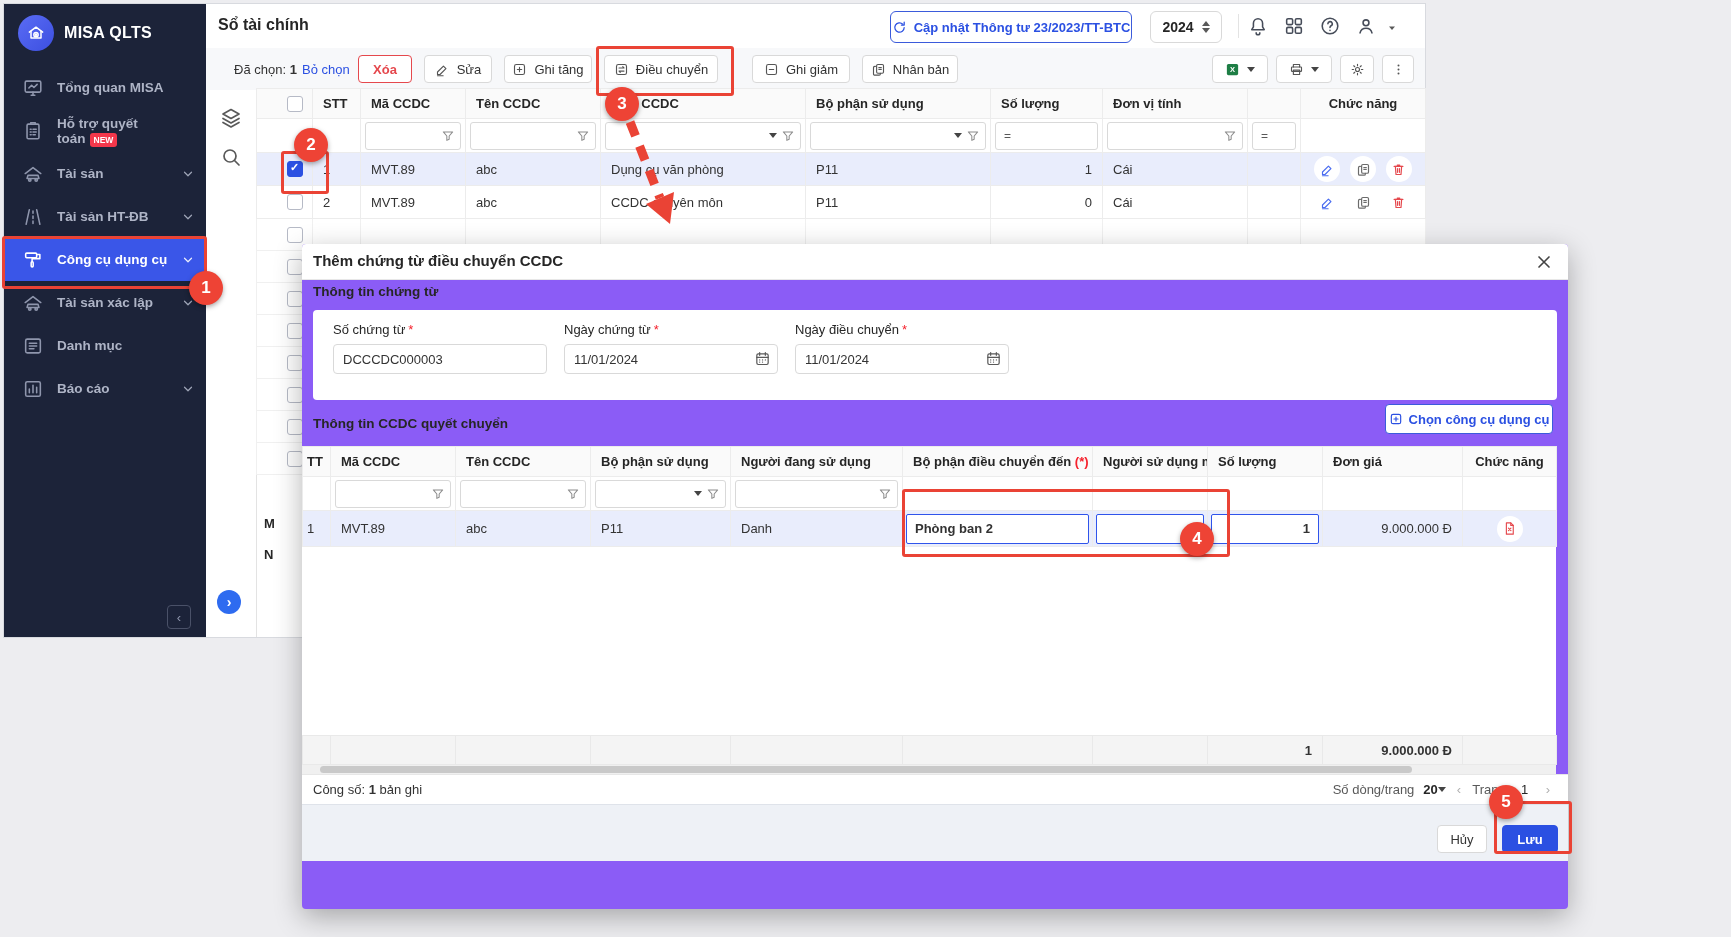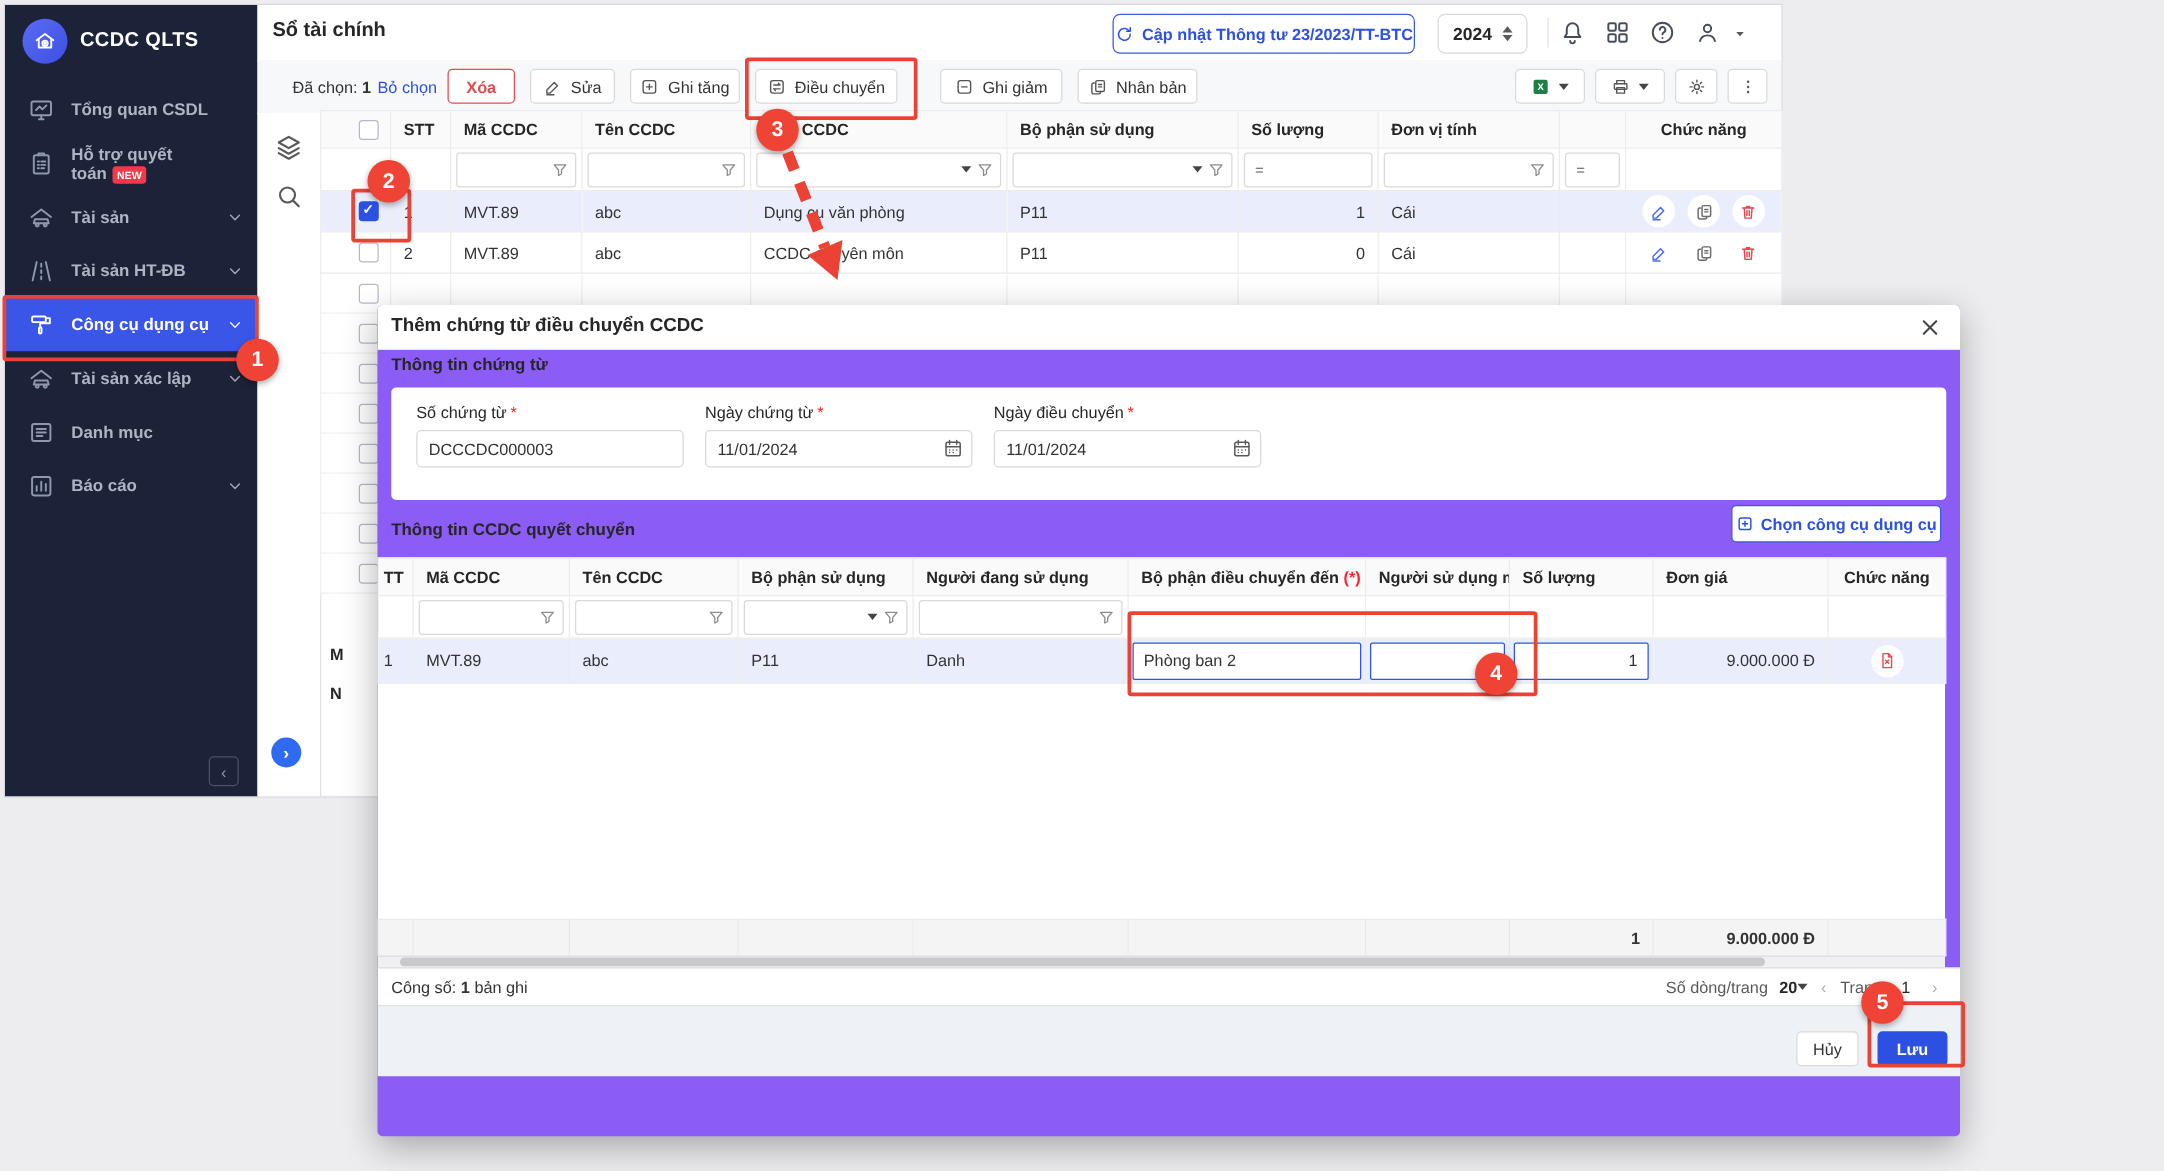--- a/index.html
+++ b/index.html
@@ -74,21 +74,21 @@
   .req{color:#f5222d;margin-left:3px;}
   .input{height:30px;border:1px solid #d9d9d9;border-radius:4px;background:#fff;font-size:13px;color:#333;padding:0 9px;box-sizing:border-box;width:100%;outline:none;font-family:"Liberation Sans",sans-serif;}
   .input::placeholder{color:#bfbfbf;}
   .datewrap{position:relative;}
   .datewrap .cal{position:absolute;right:7px;top:6px;width:17px;height:17px;color:#595959;cursor:pointer;}
   .choose-btn{position:absolute;left:1083px;top:160px;width:166px;height:28px;border:1px solid #3b5bdb;border-radius:4px;background:#fff;color:#2b50e2;font-size:13px;font-weight:bold;display:flex;align-items:center;justify-content:center;gap:6px;cursor:pointer;}
   .mwhite{position:absolute;left:0;top:202px;width:1254px;height:318px;background:#fff;}
   .mgrid{position:absolute;left:0;top:202px;width:1254px;}
   .mgrid td{height:36px;}
   .mgrid .frow td{height:34px;}
-  .cell-input{height:30px;border:1px solid #2f54eb;border-radius:2px;background:#fff;font-size:13px;color:#333;padding:0 8px;box-sizing:border-box;width:100%;outline:none;font-family:"Liberation Sans",sans-serif;}
+  .cell-input{height:30px;border:1px solid #2f54eb;border-radius:2px;background:#fff;font-size:13px;color:#333;padding:0 8px;box-sizing:border-box;width:100%;outline:none;font-family:"Liberation Sans",sans-serif;font-weight:bold;}
   .sumrow{position:absolute;left:0;top:491px;width:1254px;}
   .sumrow td{height:29px;background:#f4f4f4;font-weight:bold;border-color:#e9e9e9;}
   .hscroll{position:absolute;left:0;top:521px;width:1254px;height:9px;background:#f0f0f0;}
   .hthumb{position:absolute;left:18px;top:1px;width:1092px;height:7px;background:#c9c9c9;border-radius:4px;cursor:pointer;}
   .mfooter{position:absolute;left:0;top:530px;width:1266px;height:30px;background:#fff;border-top:1px solid #e7e7e7;box-sizing:border-box;font-size:13px;color:#333;}
   .mfooter .left{position:absolute;left:11px;top:7px;}
   .mfooter .right{position:absolute;right:16px;top:7px;display:flex;align-items:center;gap:9px;color:#595959;}
   .pgbox{display:flex;align-items:center;gap:0;cursor:pointer;color:#262626;}
   .pgarrow{color:#b0b0b0;font-size:13px;cursor:pointer;padding:0 2px;}
   .pgnum{min-width:20px;text-align:center;color:#262626;}
@@ -112,32 +112,32 @@
     <aside class="sidebar">
       <div class="brand">
         <div class="brand-logo">
           <svg width="20" height="20" viewBox="0 0 24 24" fill="none" stroke="#fff" stroke-width="1.8" stroke-linecap="round" stroke-linejoin="round">
               <path d="M4 11l8-6 8 6"></path>
               <path d="M6 10v8h12v-8"></path>
               <circle cx="12" cy="14" r="2.6"></circle>
               <circle cx="12" cy="14" r=".8" fill="#fff"></circle>
             </svg>
         </div>
-        <div class="brand-name">CCDC QLTS</div>
+        <div class="brand-name">MISA QLTS</div>
       </div>
       <nav class="menu">
         <div class="mitem">
           <span class="micon">
               <svg class="sic" viewBox="0 0 24 24" fill="none" stroke="currentColor" stroke-width="1.7" stroke-linecap="round" stroke-linejoin="round">
                 <rect x="3.5" y="4.5" width="17" height="12" rx="1.5"></rect>
                 <path d="M7.5 12l3-3 2.5 2.5 3.5-3.5"></path>
                 <path d="M10 20h4M12 16.5V20"></path>
               </svg>
             </span>
-          <span class="mlabel">Tổng quan CSDL</span>
+          <span class="mlabel">Tổng quan MISA</span>
         </div>
         <div class="mitem">
           <span class="micon">
               <svg class="sic" viewBox="0 0 24 24" fill="none" stroke="currentColor" stroke-width="1.7" stroke-linecap="round" stroke-linejoin="round">
                 <rect x="5.5" y="4.5" width="13" height="16" rx="1.5"></rect>
                 <path d="M9.5 4.5V3h5v1.5"></path>
                 <path d="M9 10h1M12 10h3.5M9 13h1M12 13h3.5M9 16h1M12 16h2.5"></path>
               </svg>
             </span>
           <span class="mlabel"><span>Hỗ trợ quyết toán</span><span class="newbadge">NEW</span></span>

